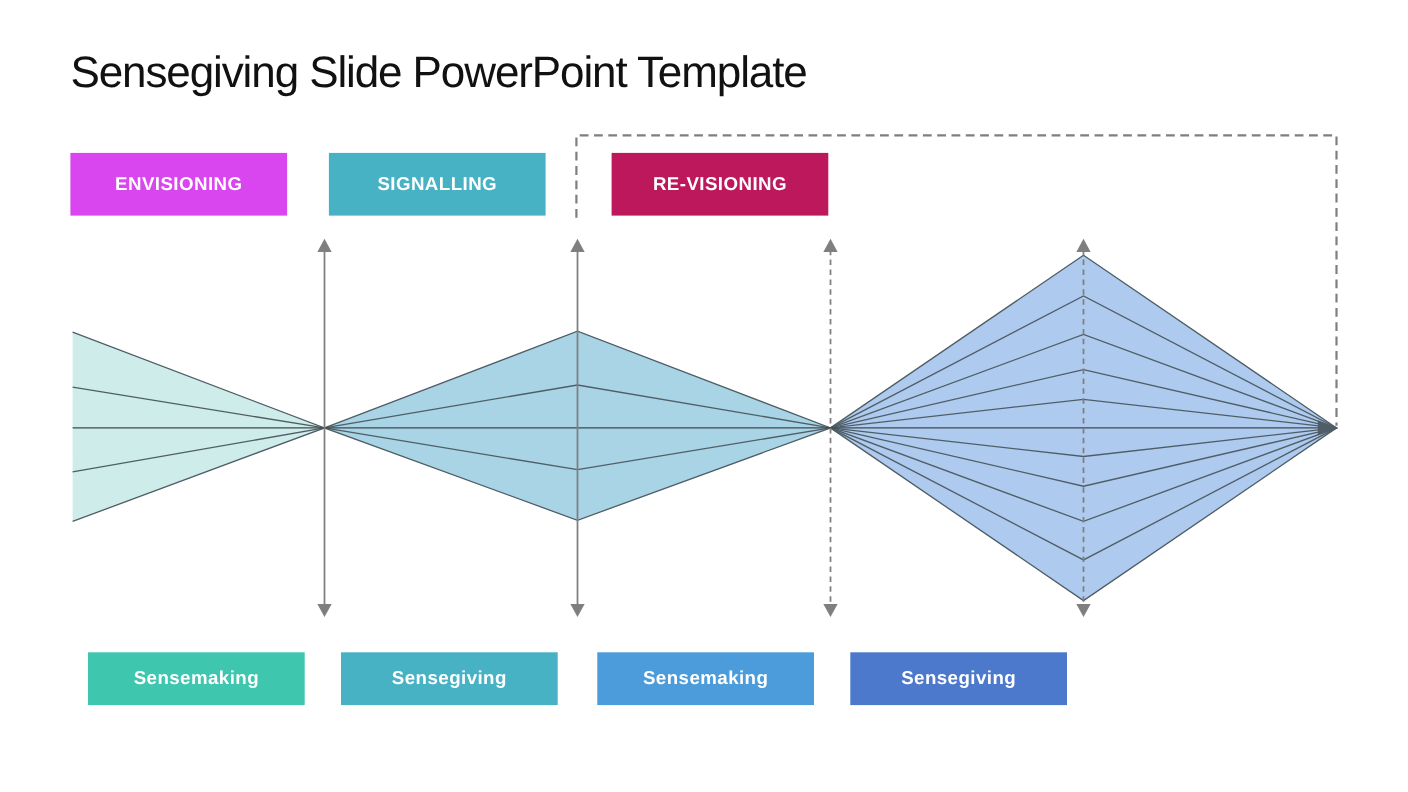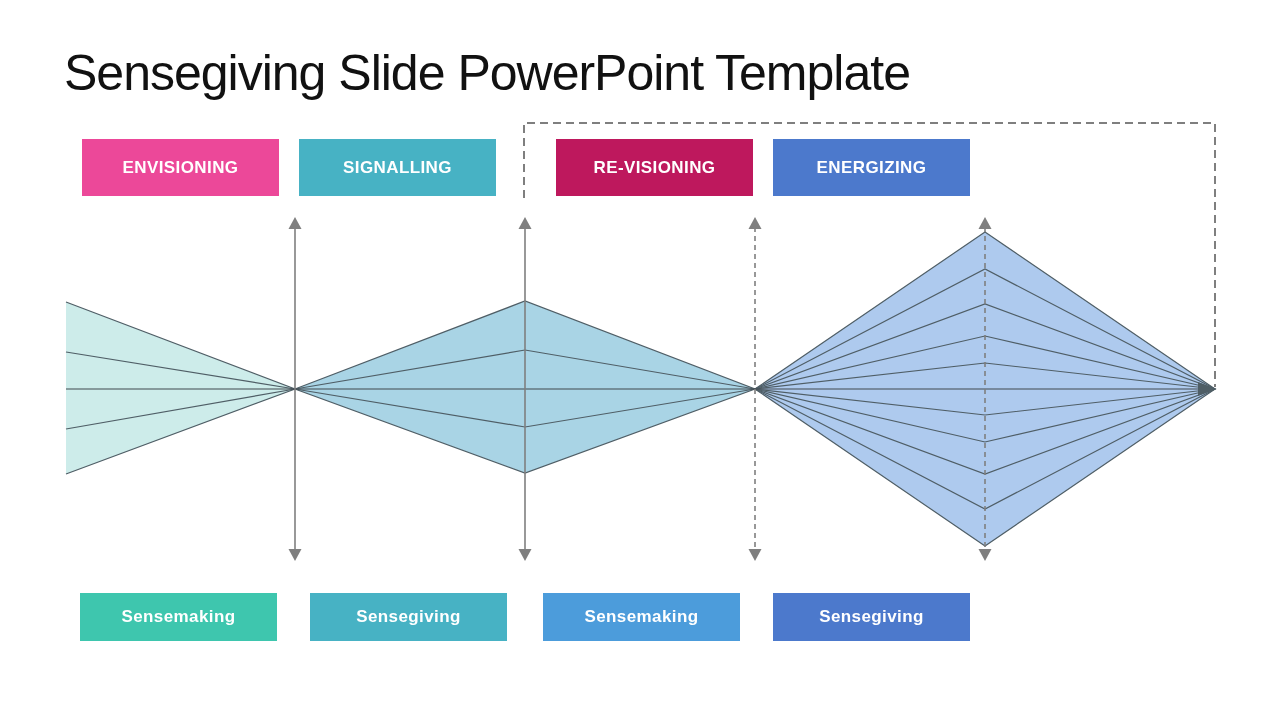--- a/index.html
+++ b/index.html
@@ -6,21 +6,21 @@
   #slide{
     position:relative;
     width:1280px;height:720px;
     background:#ffffff;
     overflow:hidden;
     font-family:"Liberation Sans",sans-serif;
   }
   #title{
     position:absolute;
     left:64px;top:44px;
-    font-size:50px;
+    font-size:40px;
     font-weight:500;
     letter-spacing:-1px;
     color:#111111;
     white-space:nowrap;
   }
   #diagram-svg{position:absolute;left:0;top:0;}
   .stage-box,.mode-box{
     position:absolute;
     width:197px;
     display:flex;align-items:center;justify-content:center;
@@ -87,31 +87,28 @@
       <polygon class="ah" points="748.5,229 761.5,229 755,217"></polygon>
       <polygon class="ah" points="748.5,549 761.5,549 755,561"></polygon>
     </g>
     <g style="stroke: rgb(127, 127, 127); fill: rgb(127, 127, 127);">
       <line class="arrowLine dashedLine" x1="985" y1="227" x2="985" y2="551"></line>
       <polygon class="ah" points="978.5,229 991.5,229 985,217"></polygon>
       <polygon class="ah" points="978.5,549 991.5,549 985,561"></polygon>
     </g>
   </svg>
 
-  <div class="stage-box" style="left: 82px; background-color: #ec4899;">
+  <div class="stage-box" style="left: 64px; background-color: #d946ef;">
     <span>ENVISIONING</span>
   </div>
   <div class="stage-box" style="left: 299px; background-color: rgb(71, 178, 196);">
     <span>SIGNALLING</span>
   </div>
   <div class="stage-box" style="left: 556px; background-color: #be185d;">
     <span>RE-VISIONING</span>
-  </div>
-  <div class="stage-box" style="left: 773px; background-color: rgb(76, 121, 204);">
-    <span>ENERGIZING</span>
   </div>
 
   <div class="mode-box" style="left: 80px; background-color: rgb(62, 198, 174);">
     <span>Sensemaking</span>
   </div>
   <div class="mode-box" style="left: 310px; background-color: rgb(71, 178, 196);">
     <span>Sensegiving</span>
   </div>
   <div class="mode-box" style="left: 543px; background-color: rgb(76, 156, 219);">
     <span>Sensemaking</span>

